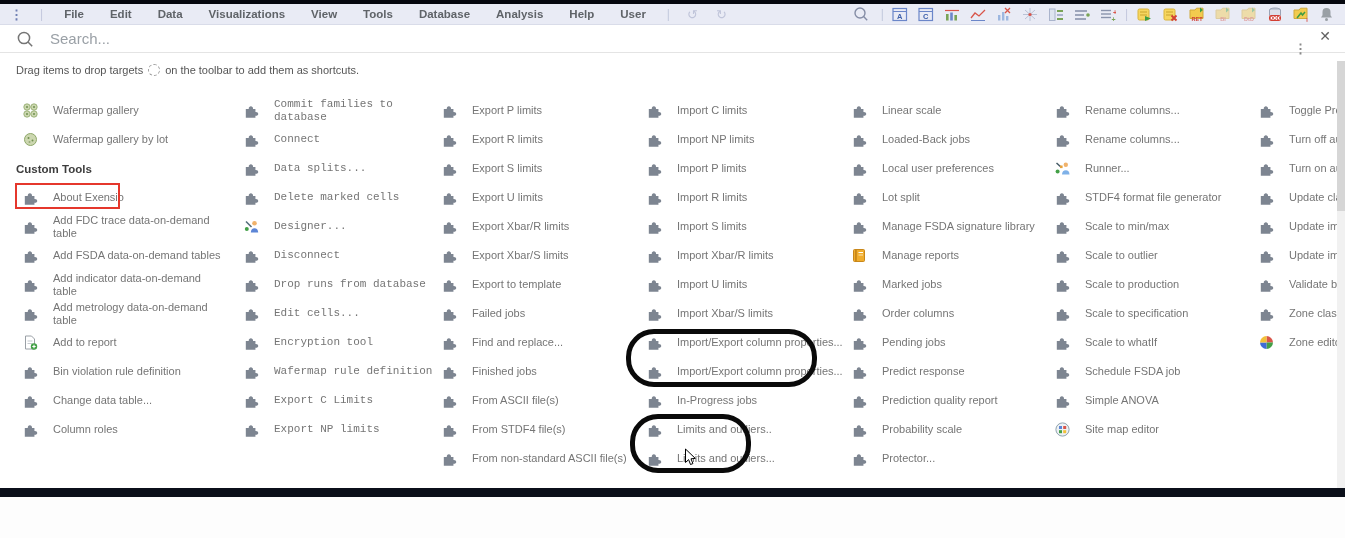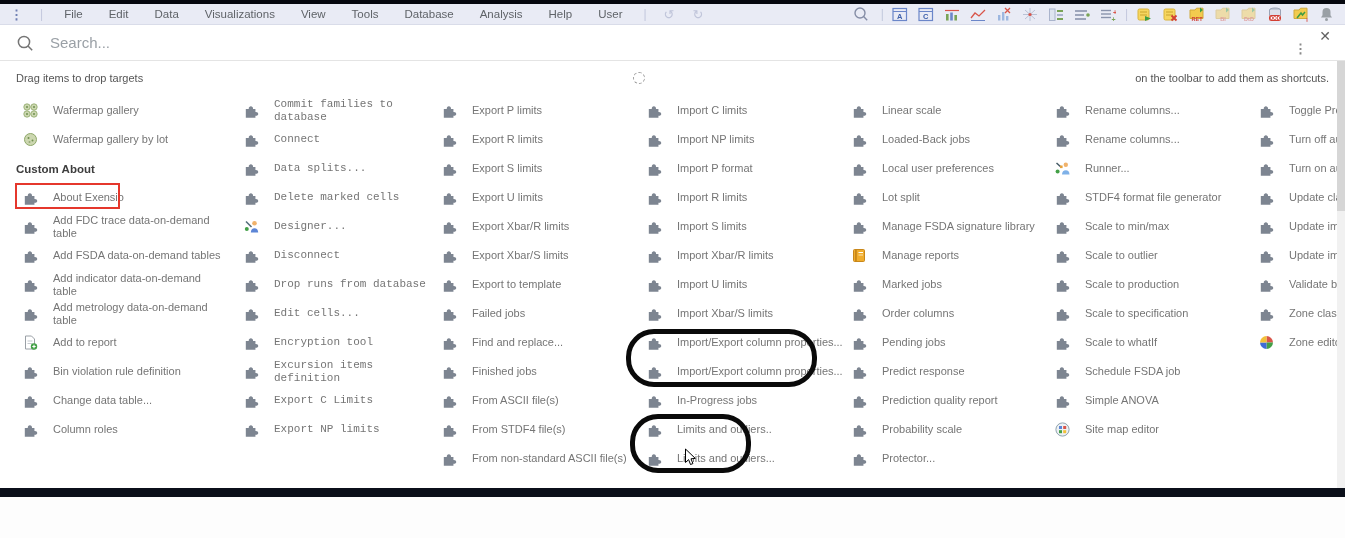--- a/index.html
+++ b/index.html
@@ -7,38 +7,38 @@
   .screen { position:relative; width:1345px; height:538px; background:#fff; }
 
   
   .top-strip { position:absolute; left:0; top:0; width:100%; height:4px; background:#06080f; }
 
   
   .menubar { position:absolute; left:0; top:4px; width:100%; height:21px; background:#e9ebf5;
              border-bottom:1px solid #d9dce9; display:flex; align-items:center; padding:0 10px; }
   .grip { color:#6f7fb3; font-weight:bold; font-size:13px; letter-spacing:-1px; margin-right:10px; cursor:pointer; }
   .vsep { color:#c3c8dd; font-size:12px; margin:0 8px; }
-  .menu-items { display:flex; align-items:flex-start; }
+  .menu-items { display:flex; align-items:flex-start;font-weight:bold; }
   .mitem { font-size:11.5px; color:#5f6368; padding:0 13px; cursor:pointer; white-space:nowrap; }
   .histbtn { font-size:13px; color:#c0c5da; padding:0 9px; cursor:pointer; }
   .mb-spacer { flex:1; }
   .tb-group { display:flex; align-items:center; gap:9px; }
   .tbi { width:17px; height:16px; display:flex; align-items:center; justify-content:center; cursor:pointer; }
   .tbi.dim { opacity:.45; }
   .searchbtn { margin-right:4px; cursor:pointer; display:flex; align-items:center; }
   svg text { font-family:"Liberation Sans",sans-serif; }
 
   
   .panel { position:absolute; left:0; top:25px; width:1345px; height:463px; background:#fff; overflow:hidden; }
-  .search-row { position:relative; height:36px; display:flex; align-items:center; padding:0 16px; border-bottom:1px solid #e4e4e4; }
+  .search-row { position:relative; height:28px; display:flex; align-items:center; padding:0 16px; border-bottom:1px solid #e4e4e4; }
   .search-icon { margin-right:16px; display:flex; align-items:center; }
   .ph { font-size:15px; color:#9aa0a6; flex:1; cursor:text; }
   .close-x { position:absolute; right:14px; top:4px; font-size:14px; color:#616161; cursor:pointer; line-height:14px; }
   .kebab { position:absolute; right:38px; top:16px; font-size:13px; color:#8a8a8a; cursor:pointer; font-weight:bold; }
-  .hint-row { padding:11px 16px 0 16px; font-size:11px; color:#555; display:flex; align-items:center;justify-content:space-between; }
+  .hint-row { padding:11px 16px 0 16px; font-size:11px; color:#555; display:flex; align-items:center; }
   .drop-circle { display:inline-block; width:12px; height:12px; border:1px dashed #9e9e9e; border-radius:50%; margin:0 5px; }
 
   
   .grid { position:absolute; left:0; top:71px; width:1345px; bottom:0; }
   .col { position:absolute; top:0; width:208px; }
   .trow { height:29px; display:flex; align-items:center; cursor:pointer; }
   .trow.hdr { cursor:default; }
   .hdr-label { font-size:11.5px; font-weight:bold; color:#3d3d3d; }
   .ticon { width:16px; margin-left:6px; display:flex; align-items:center; justify-content:center; flex-shrink:0; }
   .tlabel { font-size:11px; color:#757575; margin-left:15px; line-height:12.5px; max-width:172px; }
@@ -262,21 +262,21 @@
               <svg width="15" height="15">
                 <circle cx="7.5" cy="7.5" r="6" fill="#ccd7b0" stroke="#8fa86a"></circle>
                 <circle cx="5.5" cy="6" r="1" fill="#6f8f4f"></circle>
                 <circle cx="9.5" cy="8.5" r="1" fill="#6f8f4f"></circle>
                 <circle cx="6.5" cy="10" r="1" fill="#97a97a"></circle>
               </svg>
             </span>
             <span class="tlabel">Wafermap gallery by lot</span>
           </div>
           <div class="trow hdr">
-            <span class="hdr-label">Custom About</span>
+            <span class="hdr-label">Custom Tools</span>
           </div>
           <div class="trow">
             <span class="ticon">
               <svg width="15" height="14" viewBox="0 0 17 16">
                 <path d="M2 5.8h3.4C5.1 3.9 6.3 2.6 7.8 2.6c1.5 0 2.7 1.3 2.4 3.2H13v3.4c1.9-.3 3.2.9 3.2 2.1 0 1.2-1.3 2.4-3.2 2.1v2.4H2z" fill="#7d8591"></path>
               </svg>
             </span>
             <span class="tlabel">About Exensio</span>
           </div>
           <div class="trow">
@@ -423,21 +423,21 @@
               </svg>
             </span>
             <span class="tlabel">Encryption tool</span>
           </div>
           <div class="trow">
             <span class="ticon">
               <svg width="15" height="14" viewBox="0 0 17 16">
                 <path d="M2 5.8h3.4C5.1 3.9 6.3 2.6 7.8 2.6c1.5 0 2.7 1.3 2.4 3.2H13v3.4c1.9-.3 3.2.9 3.2 2.1 0 1.2-1.3 2.4-3.2 2.1v2.4H2z" fill="#7d8591"></path>
               </svg>
             </span>
-            <span class="tlabel">Excursion items definition</span>
+            <span class="tlabel">Wafermap rule definition</span>
           </div>
           <div class="trow">
             <span class="ticon">
               <svg width="15" height="14" viewBox="0 0 17 16">
                 <path d="M2 5.8h3.4C5.1 3.9 6.3 2.6 7.8 2.6c1.5 0 2.7 1.3 2.4 3.2H13v3.4c1.9-.3 3.2.9 3.2 2.1 0 1.2-1.3 2.4-3.2 2.1v2.4H2z" fill="#7d8591"></path>
               </svg>
             </span>
             <span class="tlabel">Export C Limits</span>
           </div>
           <div class="trow">
@@ -571,21 +571,21 @@
               </svg>
             </span>
             <span class="tlabel">Import NP limits</span>
           </div>
           <div class="trow">
             <span class="ticon">
               <svg width="15" height="14" viewBox="0 0 17 16">
                 <path d="M2 5.8h3.4C5.1 3.9 6.3 2.6 7.8 2.6c1.5 0 2.7 1.3 2.4 3.2H13v3.4c1.9-.3 3.2.9 3.2 2.1 0 1.2-1.3 2.4-3.2 2.1v2.4H2z" fill="#7d8591"></path>
               </svg>
             </span>
-            <span class="tlabel">Import P format</span>
+            <span class="tlabel">Import P limits</span>
           </div>
           <div class="trow">
             <span class="ticon">
               <svg width="15" height="14" viewBox="0 0 17 16">
                 <path d="M2 5.8h3.4C5.1 3.9 6.3 2.6 7.8 2.6c1.5 0 2.7 1.3 2.4 3.2H13v3.4c1.9-.3 3.2.9 3.2 2.1 0 1.2-1.3 2.4-3.2 2.1v2.4H2z" fill="#7d8591"></path>
               </svg>
             </span>
             <span class="tlabel">Import R limits</span>
           </div>
           <div class="trow">

